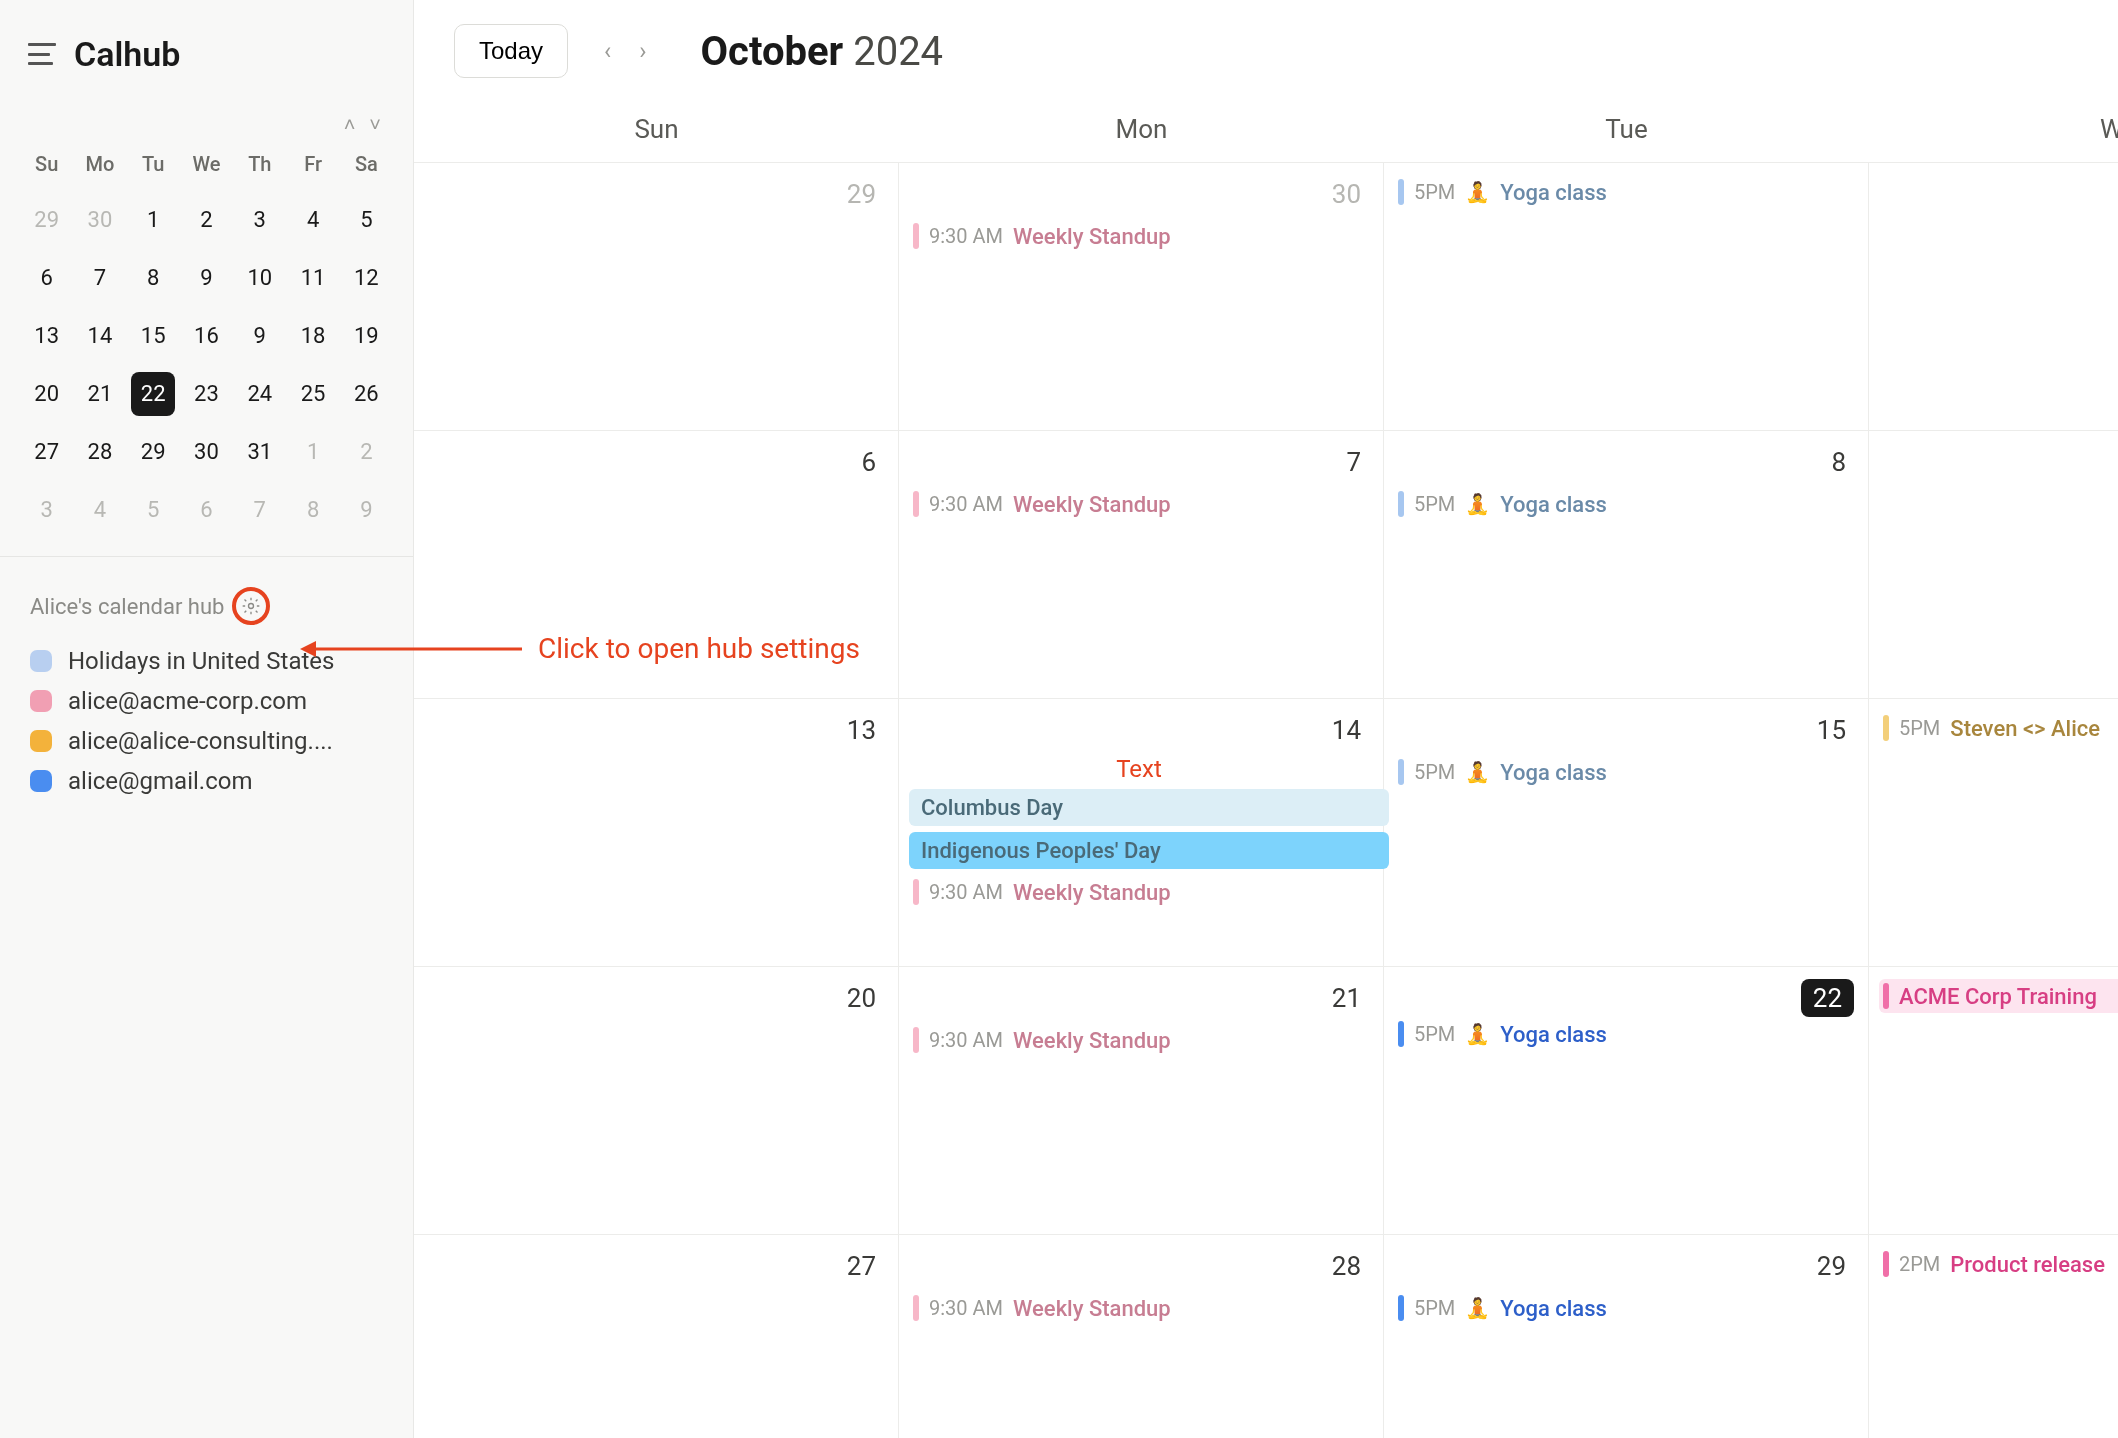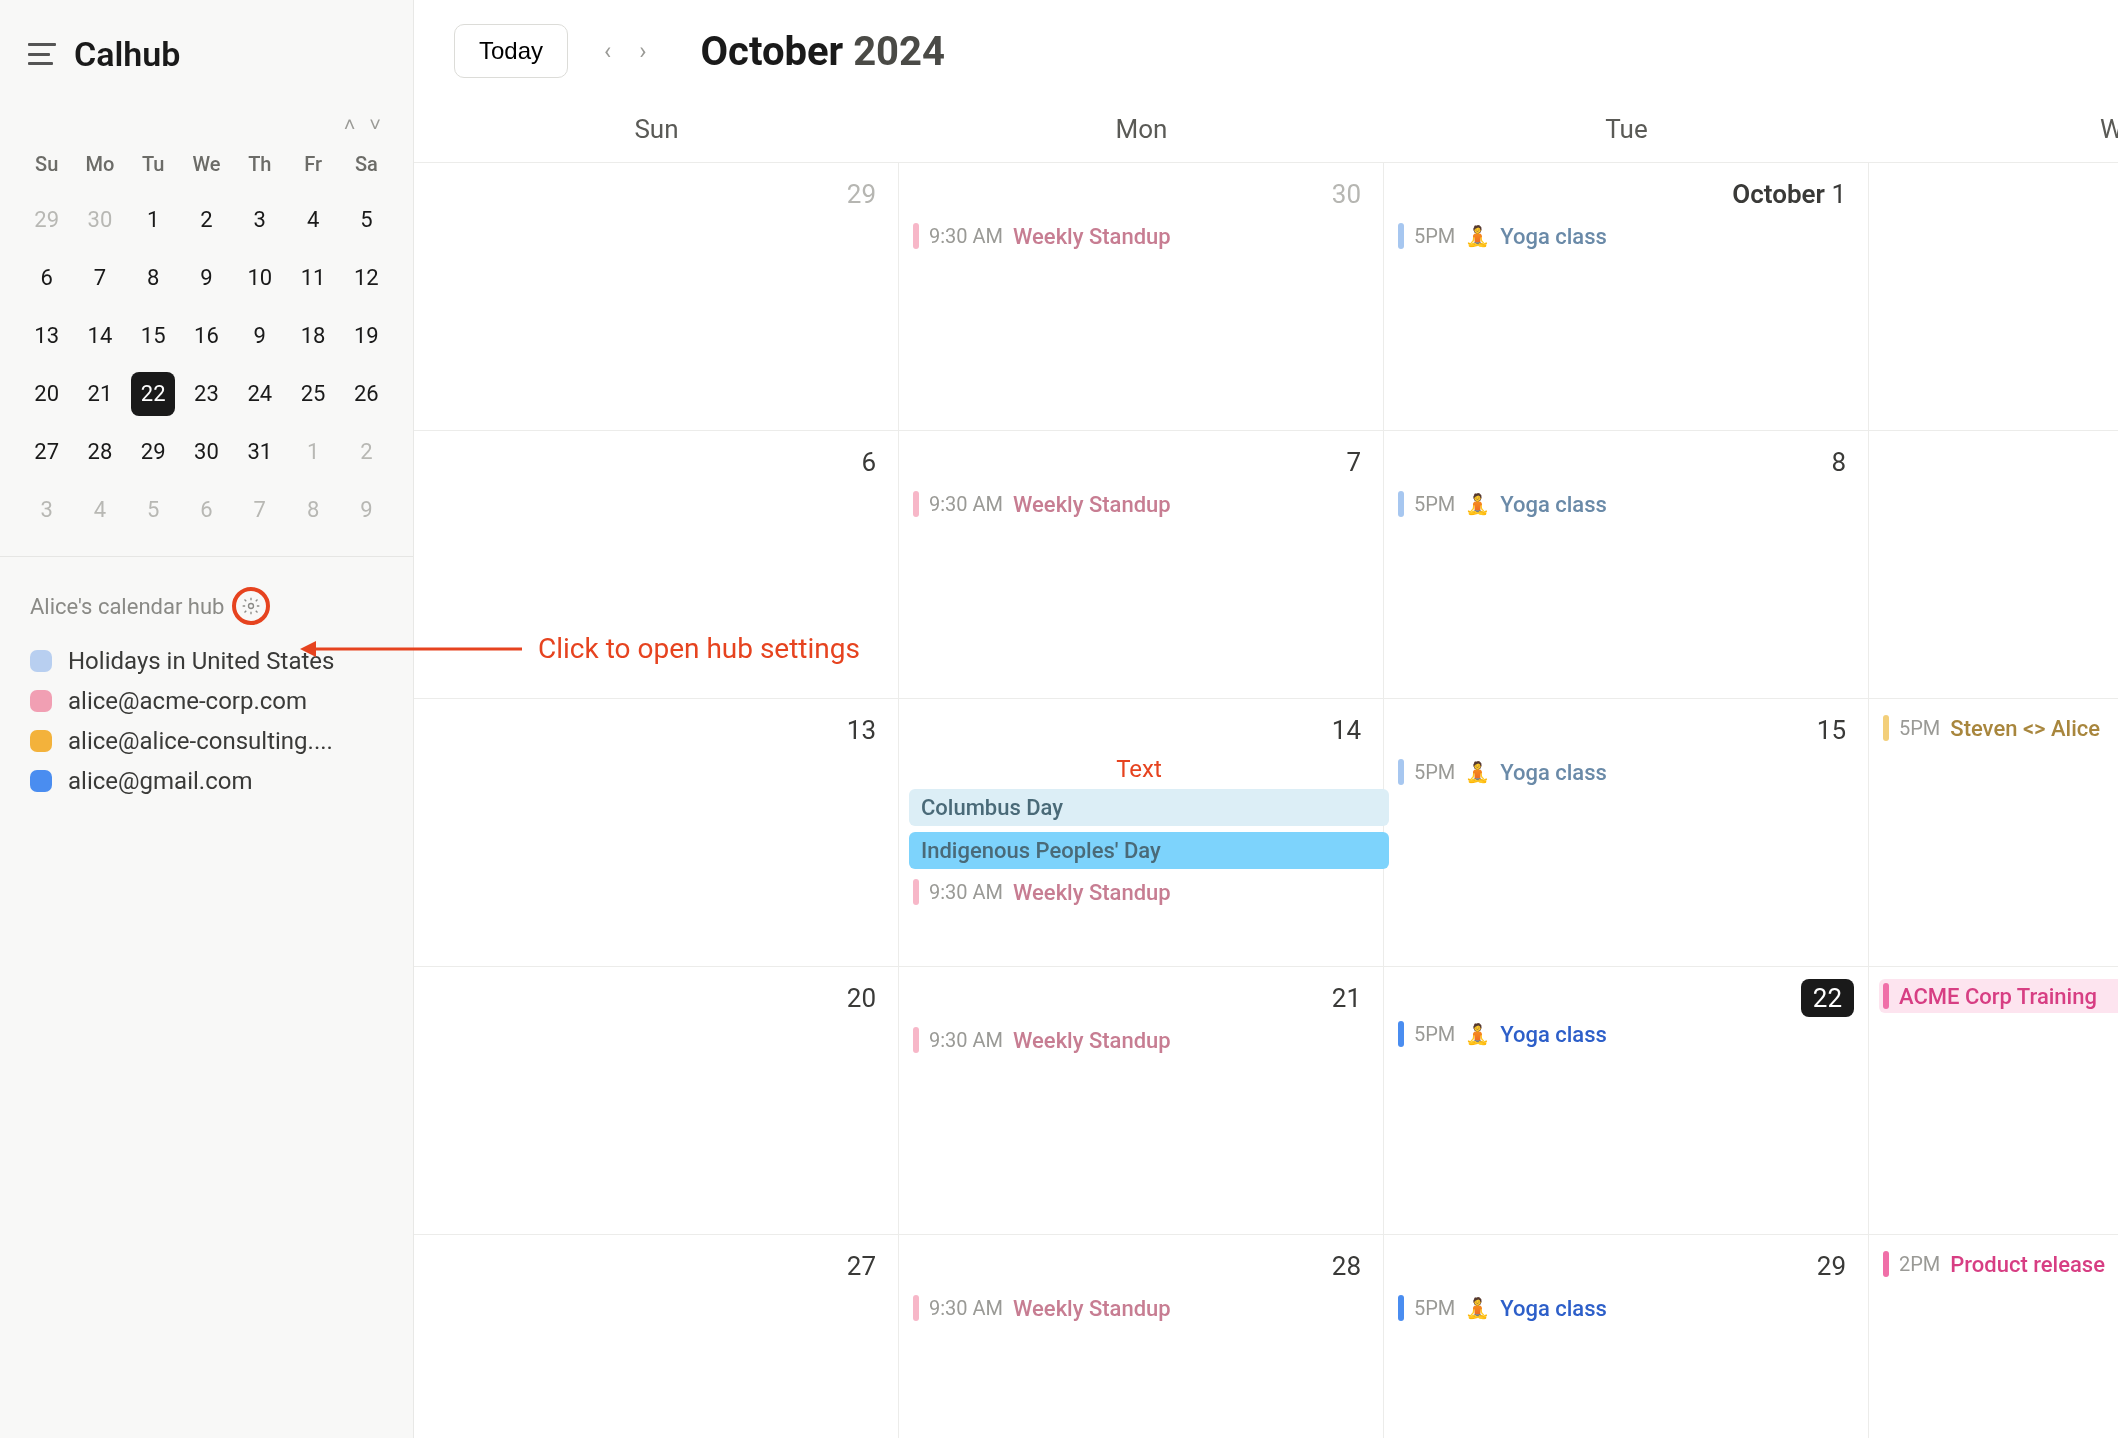--- a/index.html
+++ b/index.html
@@ -100,21 +100,21 @@
   border-radius: 10px;
   padding: 12px 24px;
   font-size: 24px;
   font-weight: 500;
   cursor: pointer;
 }
 .nav-arrows { display: flex; gap: 8px; margin-left: 6px; }
 .nav-arrows span { color: #9a9a96; font-size: 24px; padding: 6px 10px; cursor: pointer; user-select:none; }
 .month-title { font-size: 40px; margin-left: 24px; }
 .month-title .mo { font-weight: 700; }
-.month-title .yr { font-weight: 700; color: #4a4a46; }
+.month-title .yr { font-weight: 400; color: #4a4a46; }
 
 .dow-row {
   display: grid;
   grid-template-columns: repeat(4, 485px);
   padding-top: 10px;
 }
 .dow-cell {
   text-align: center;
   font-size: 26px;
   color: #5a5a56;
@@ -313,21 +313,20 @@
           </div>
           <div class="day-cell">
             <div class="day-num other">30</div>
             <div class="ev">
               <div class="bar" style="background: rgb(247, 183, 200);"></div>
               <span class="time">9:30 AM</span>
               <span class="title" style="color: rgb(199, 125, 146);">Weekly Standup</span>
             </div>
           </div>
           <div class="day-cell">
-            <div class="day-num"><span class="lead">October </span>1</div>
             <div class="ev">
               <div class="bar" style="background: rgb(167, 199, 240);"></div>
               <span class="time">5PM</span>
               <span class="emoji">🧘</span>
               <span class="title" style="color: rgb(106, 138, 168);">Yoga class</span>
             </div>
           </div>
           <div class="day-cell"></div>
         </div>
         <div class="week-row">

